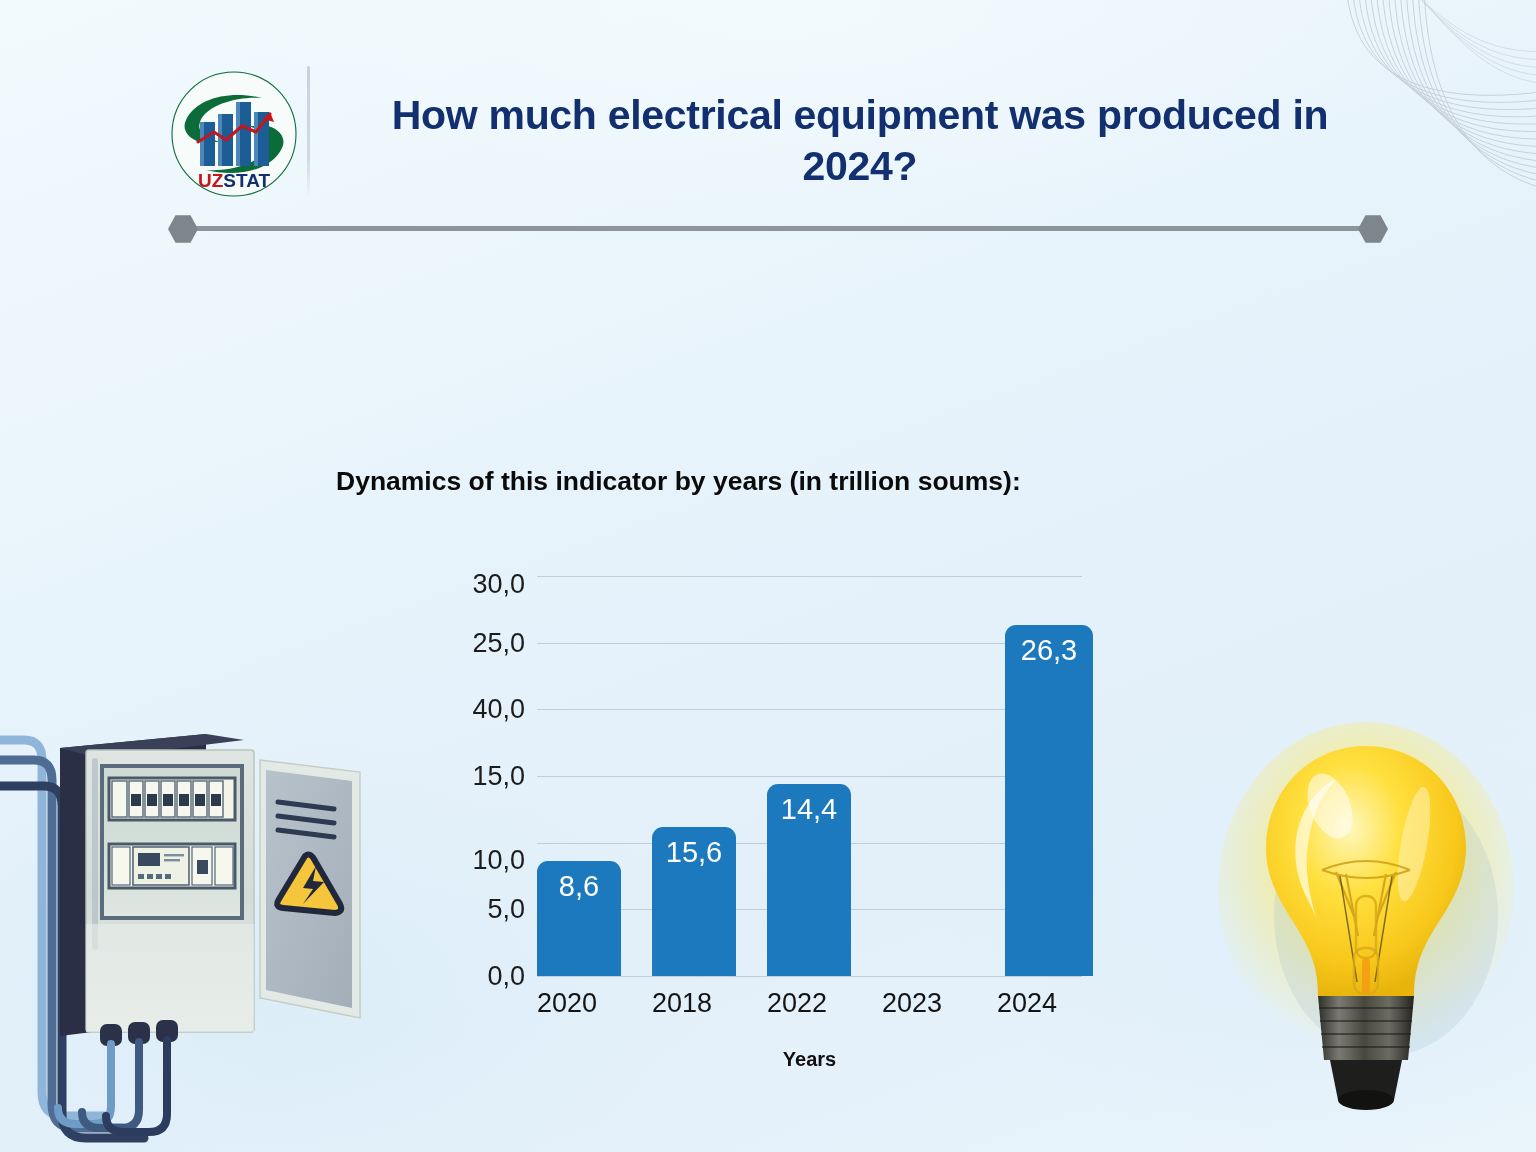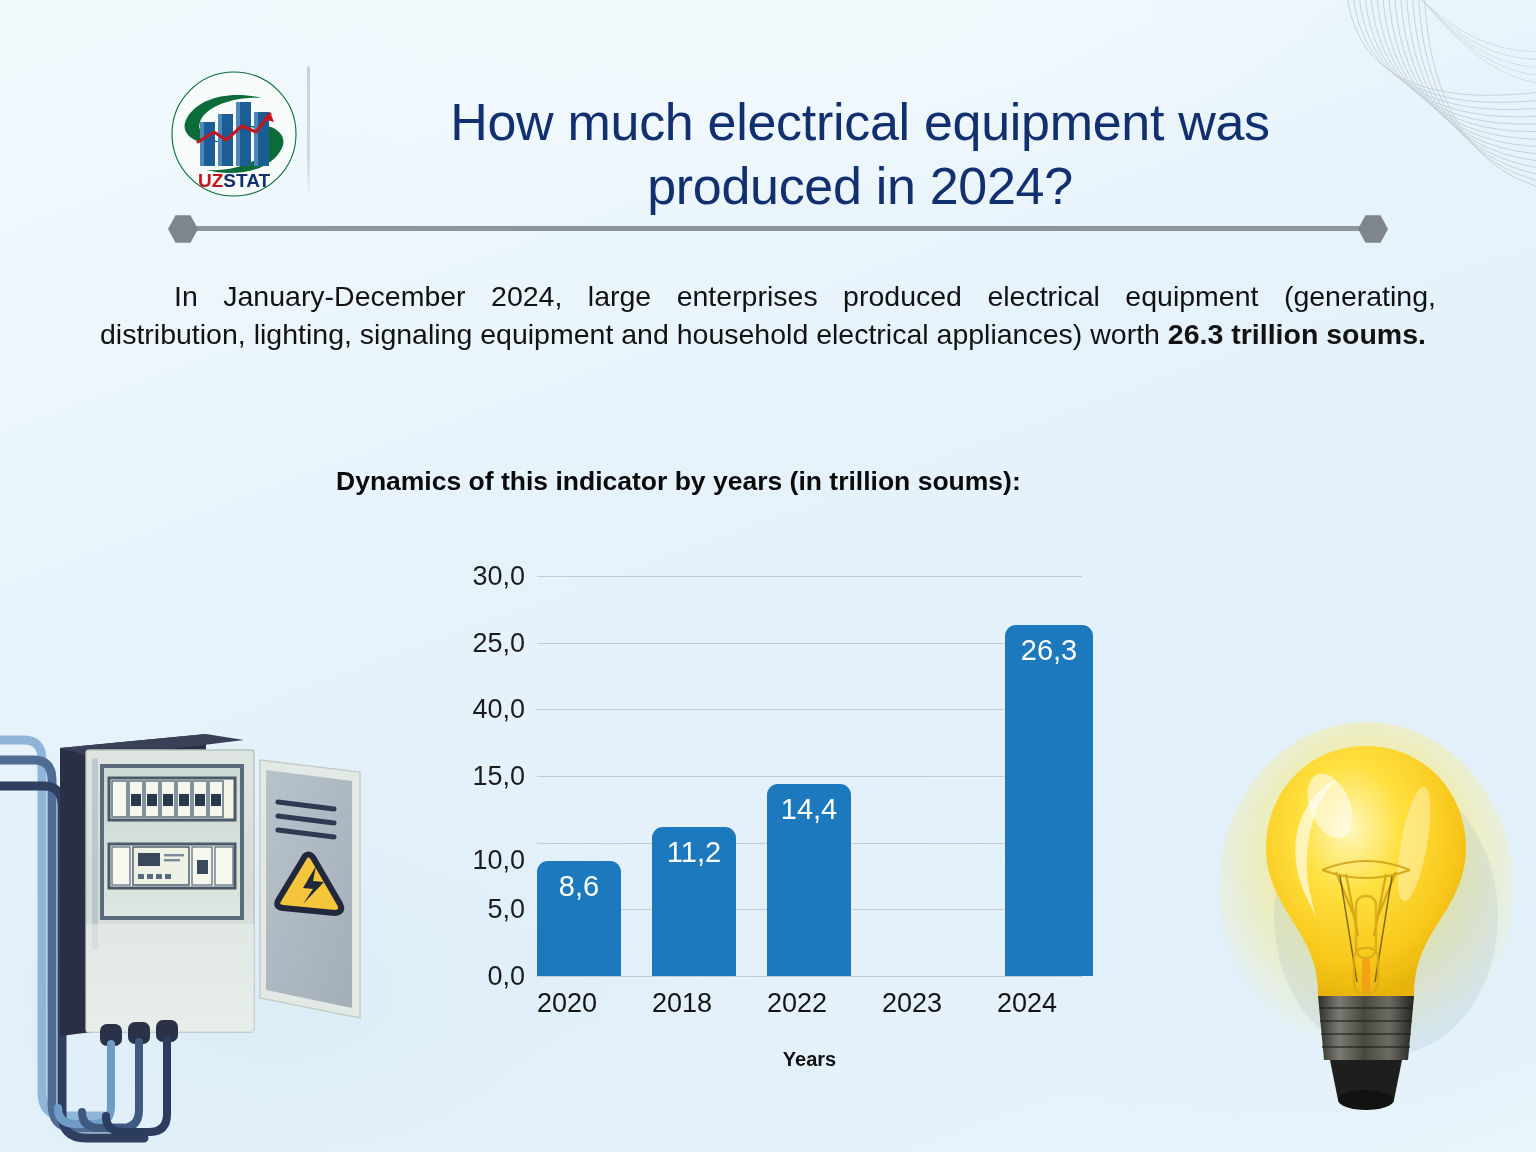--- a/index.html
+++ b/index.html
@@ -61,22 +61,22 @@
     background: linear-gradient(to bottom, #c6d3dd 0%, #cfd9e2 70%, rgba(207,217,226,0) 100%);
     border-radius: 2px;
   }
   .title {
     position: absolute;
     left: 180px;
     top: 28px;
     width: 1040px;
     text-align: center;
     color: #12306f;
-    font-size: 52px;
-    font-weight: normal;
+    font-size: 41px;
+    font-weight: bold;
     line-height: 1.24;
     letter-spacing: -0.3px;
   }
 
   
   .rule {
     position: absolute;
     left: 168px;
     top: 214px;
     width: 1220px;
@@ -274,52 +274,49 @@
 
     <div class="title">How much electrical equipment was produced in 2024?</div>
   </div>
 
   <div class="rule">
     <div class="rule-line"></div>
     <div class="hex left"></div>
     <div class="hex right"></div>
   </div>
 
-  <div class="paragraph">
-    <span class="indent"></span><span>In January-December 2024, large enterprises produced electrical equipment (generating, distribution, lighting, signaling equipment and household electrical appliances) worth </span><b>26.3 trillion soums.</b>
-  </div>
 
   <div class="chart-heading">Dynamics of this indicator by years (in trillion soums):</div>
 
   <div class="chart">
 
     <div class="ytick-col">
       <div class="ytick" style="top:400px">0,0</div>
       <div class="ytick" style="top:333.3px">5,0</div>
       <div class="ytick" style="top:284px">10,0</div>
       <div class="ytick" style="top:200px">15,0</div>
       <div class="ytick" style="top:133.3px">40,0</div>
       <div class="ytick" style="top:66.7px">25,0</div>
-      <div class="ytick" style="top:0px">30,0</div>
+      <div class="ytick" style="top:8px">30,0</div>
     </div>
 
     <div class="plot">
       <div class="gridline" style="top:0px"></div>
       <div class="gridline" style="top:66.7px"></div>
       <div class="gridline" style="top:133.3px"></div>
       <div class="gridline" style="top:200px"></div>
       <div class="gridline" style="top:266.7px"></div>
       <div class="gridline" style="top:333.3px"></div>
       <div class="gridline" style="top:400px"></div>
 
       <div class="bar" style="left:0px;   width:84px; height:115px">
         <span class="bar-value">8,6</span>
       </div>
       <div class="bar" style="left:115px; width:84px; height:149.3px">
-        <span class="bar-value">11,2</span>
+        <span class="bar-value">15,6</span>
       </div>
       <div class="bar" style="left:230px; width:84px; height:192px">
         <span class="bar-value">14,4</span>
       </div>
       <div class="bar" style="left:468px; width:88px; height:350.7px">
         <span class="bar-value">26,3</span>
       </div>
     </div>
 
     <div class="xtick" style="left:97px;  width:84px">2020</div>

